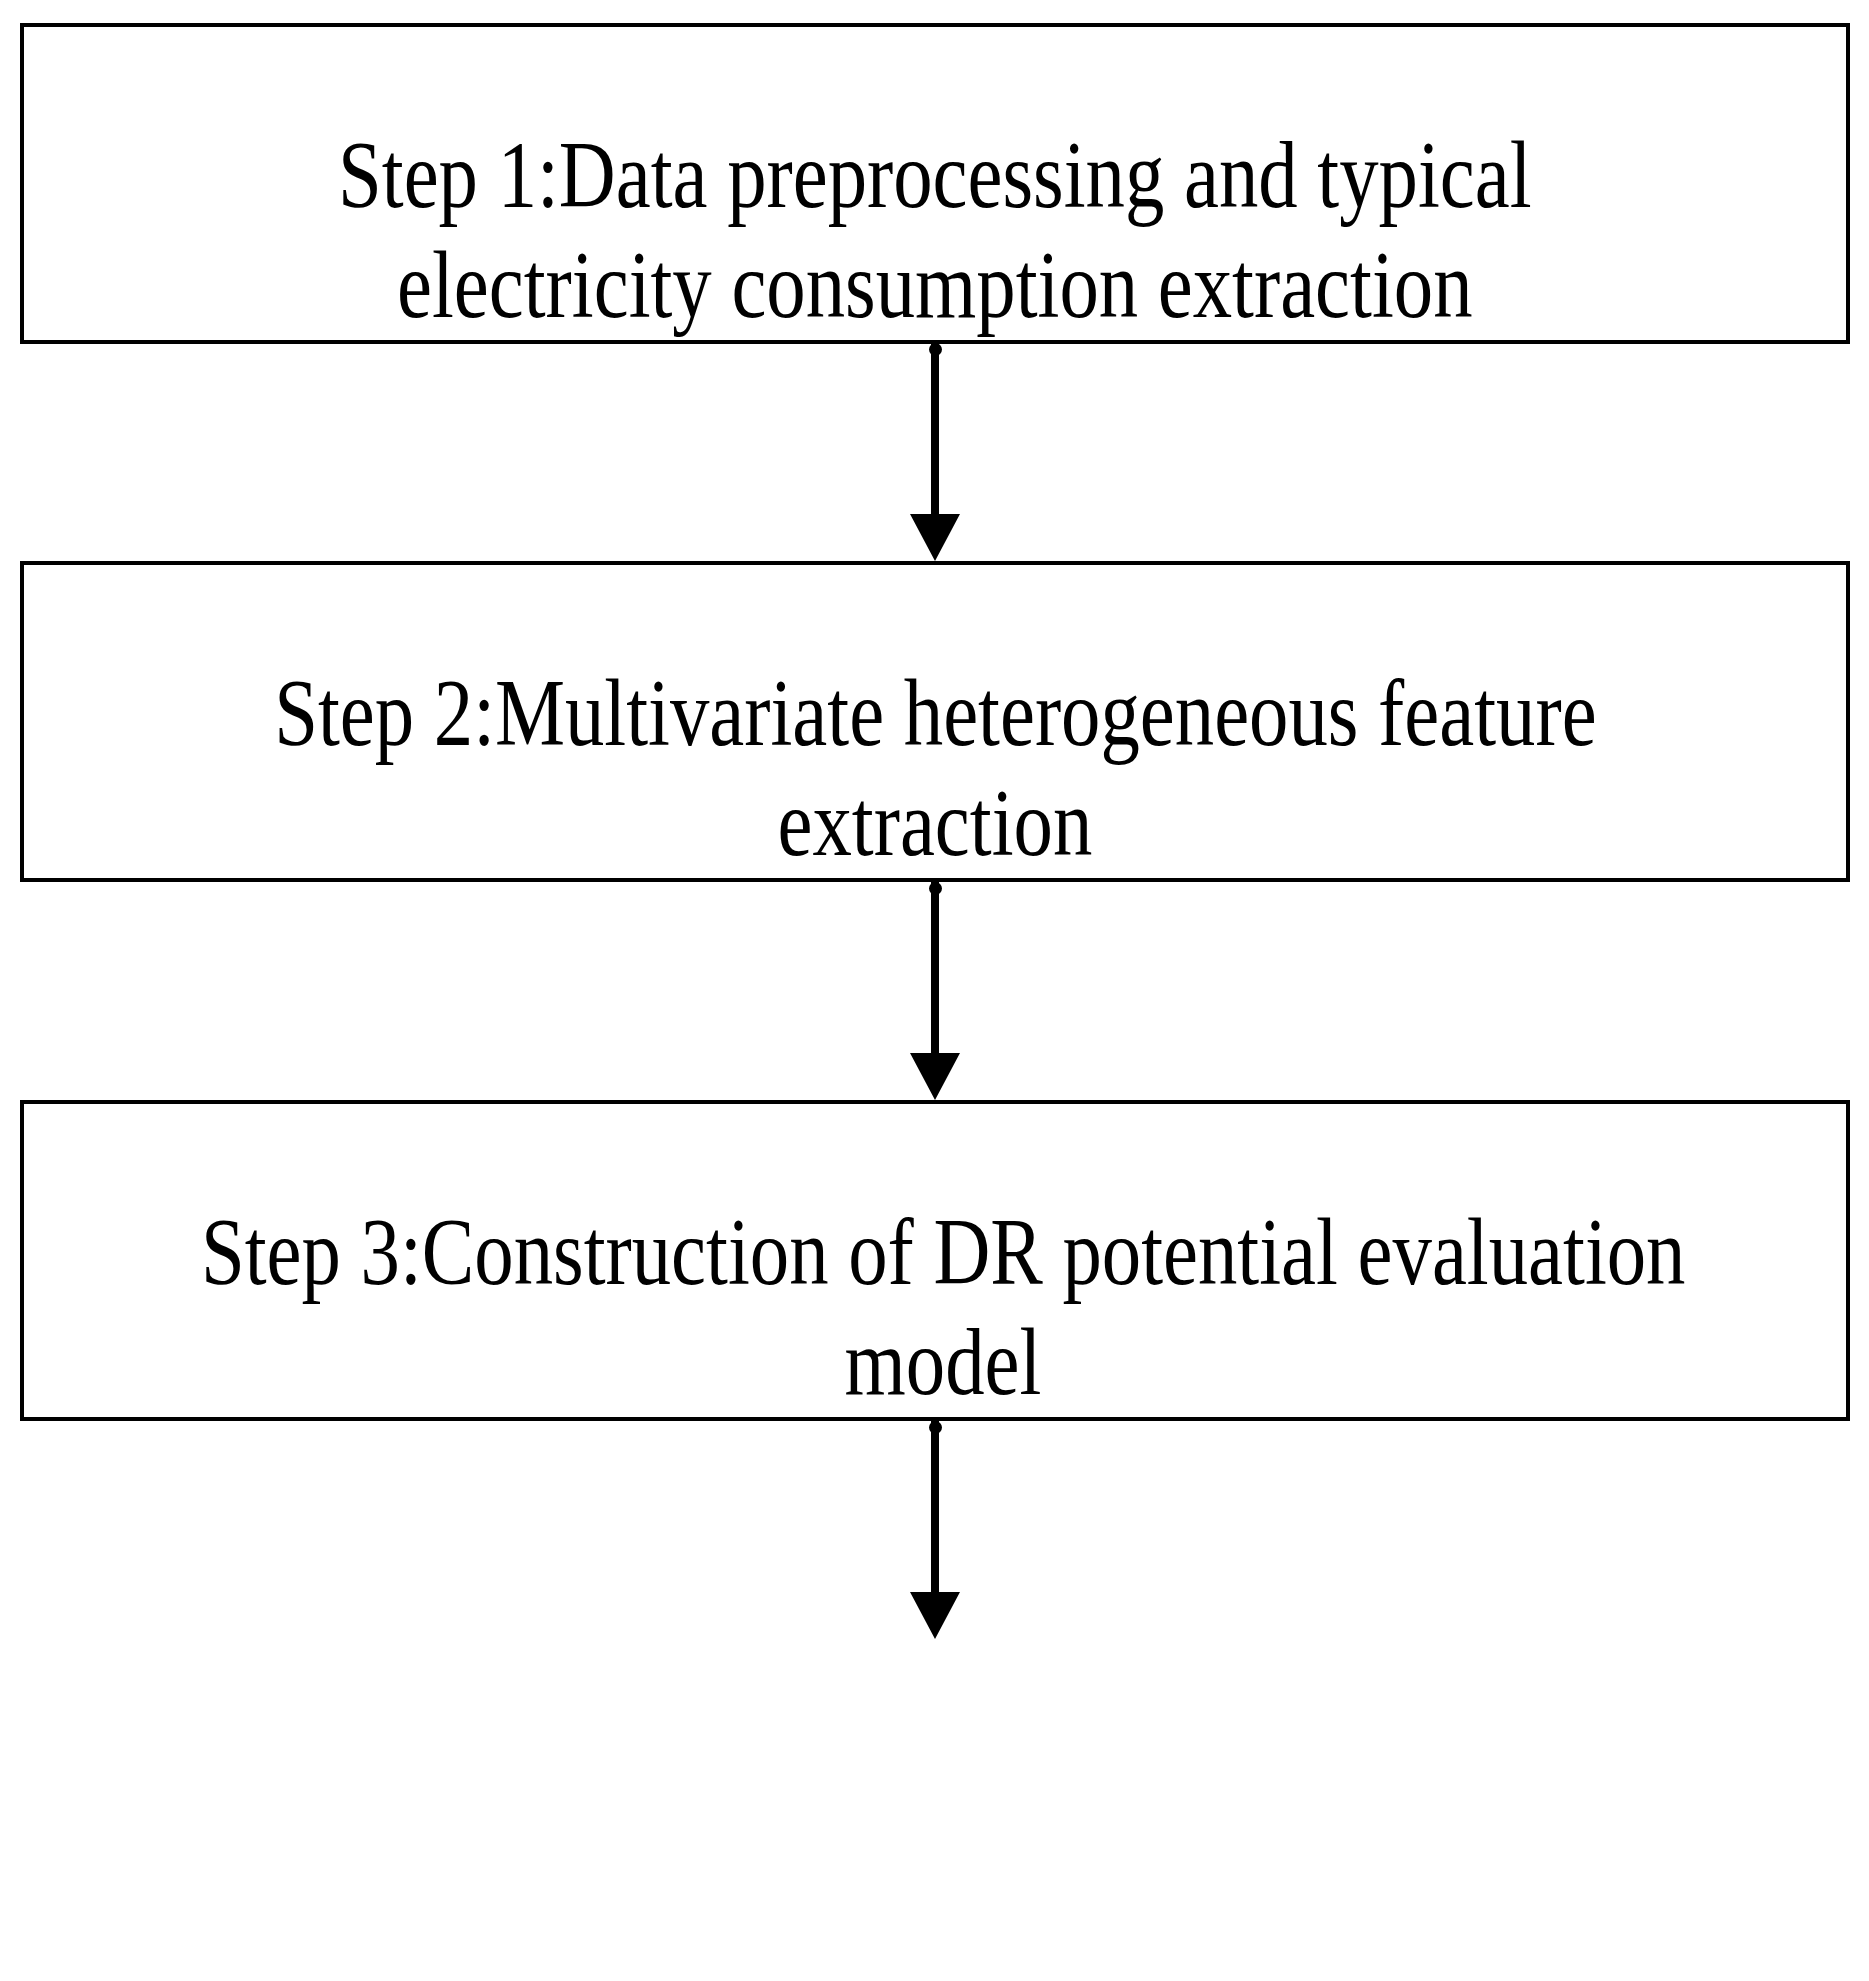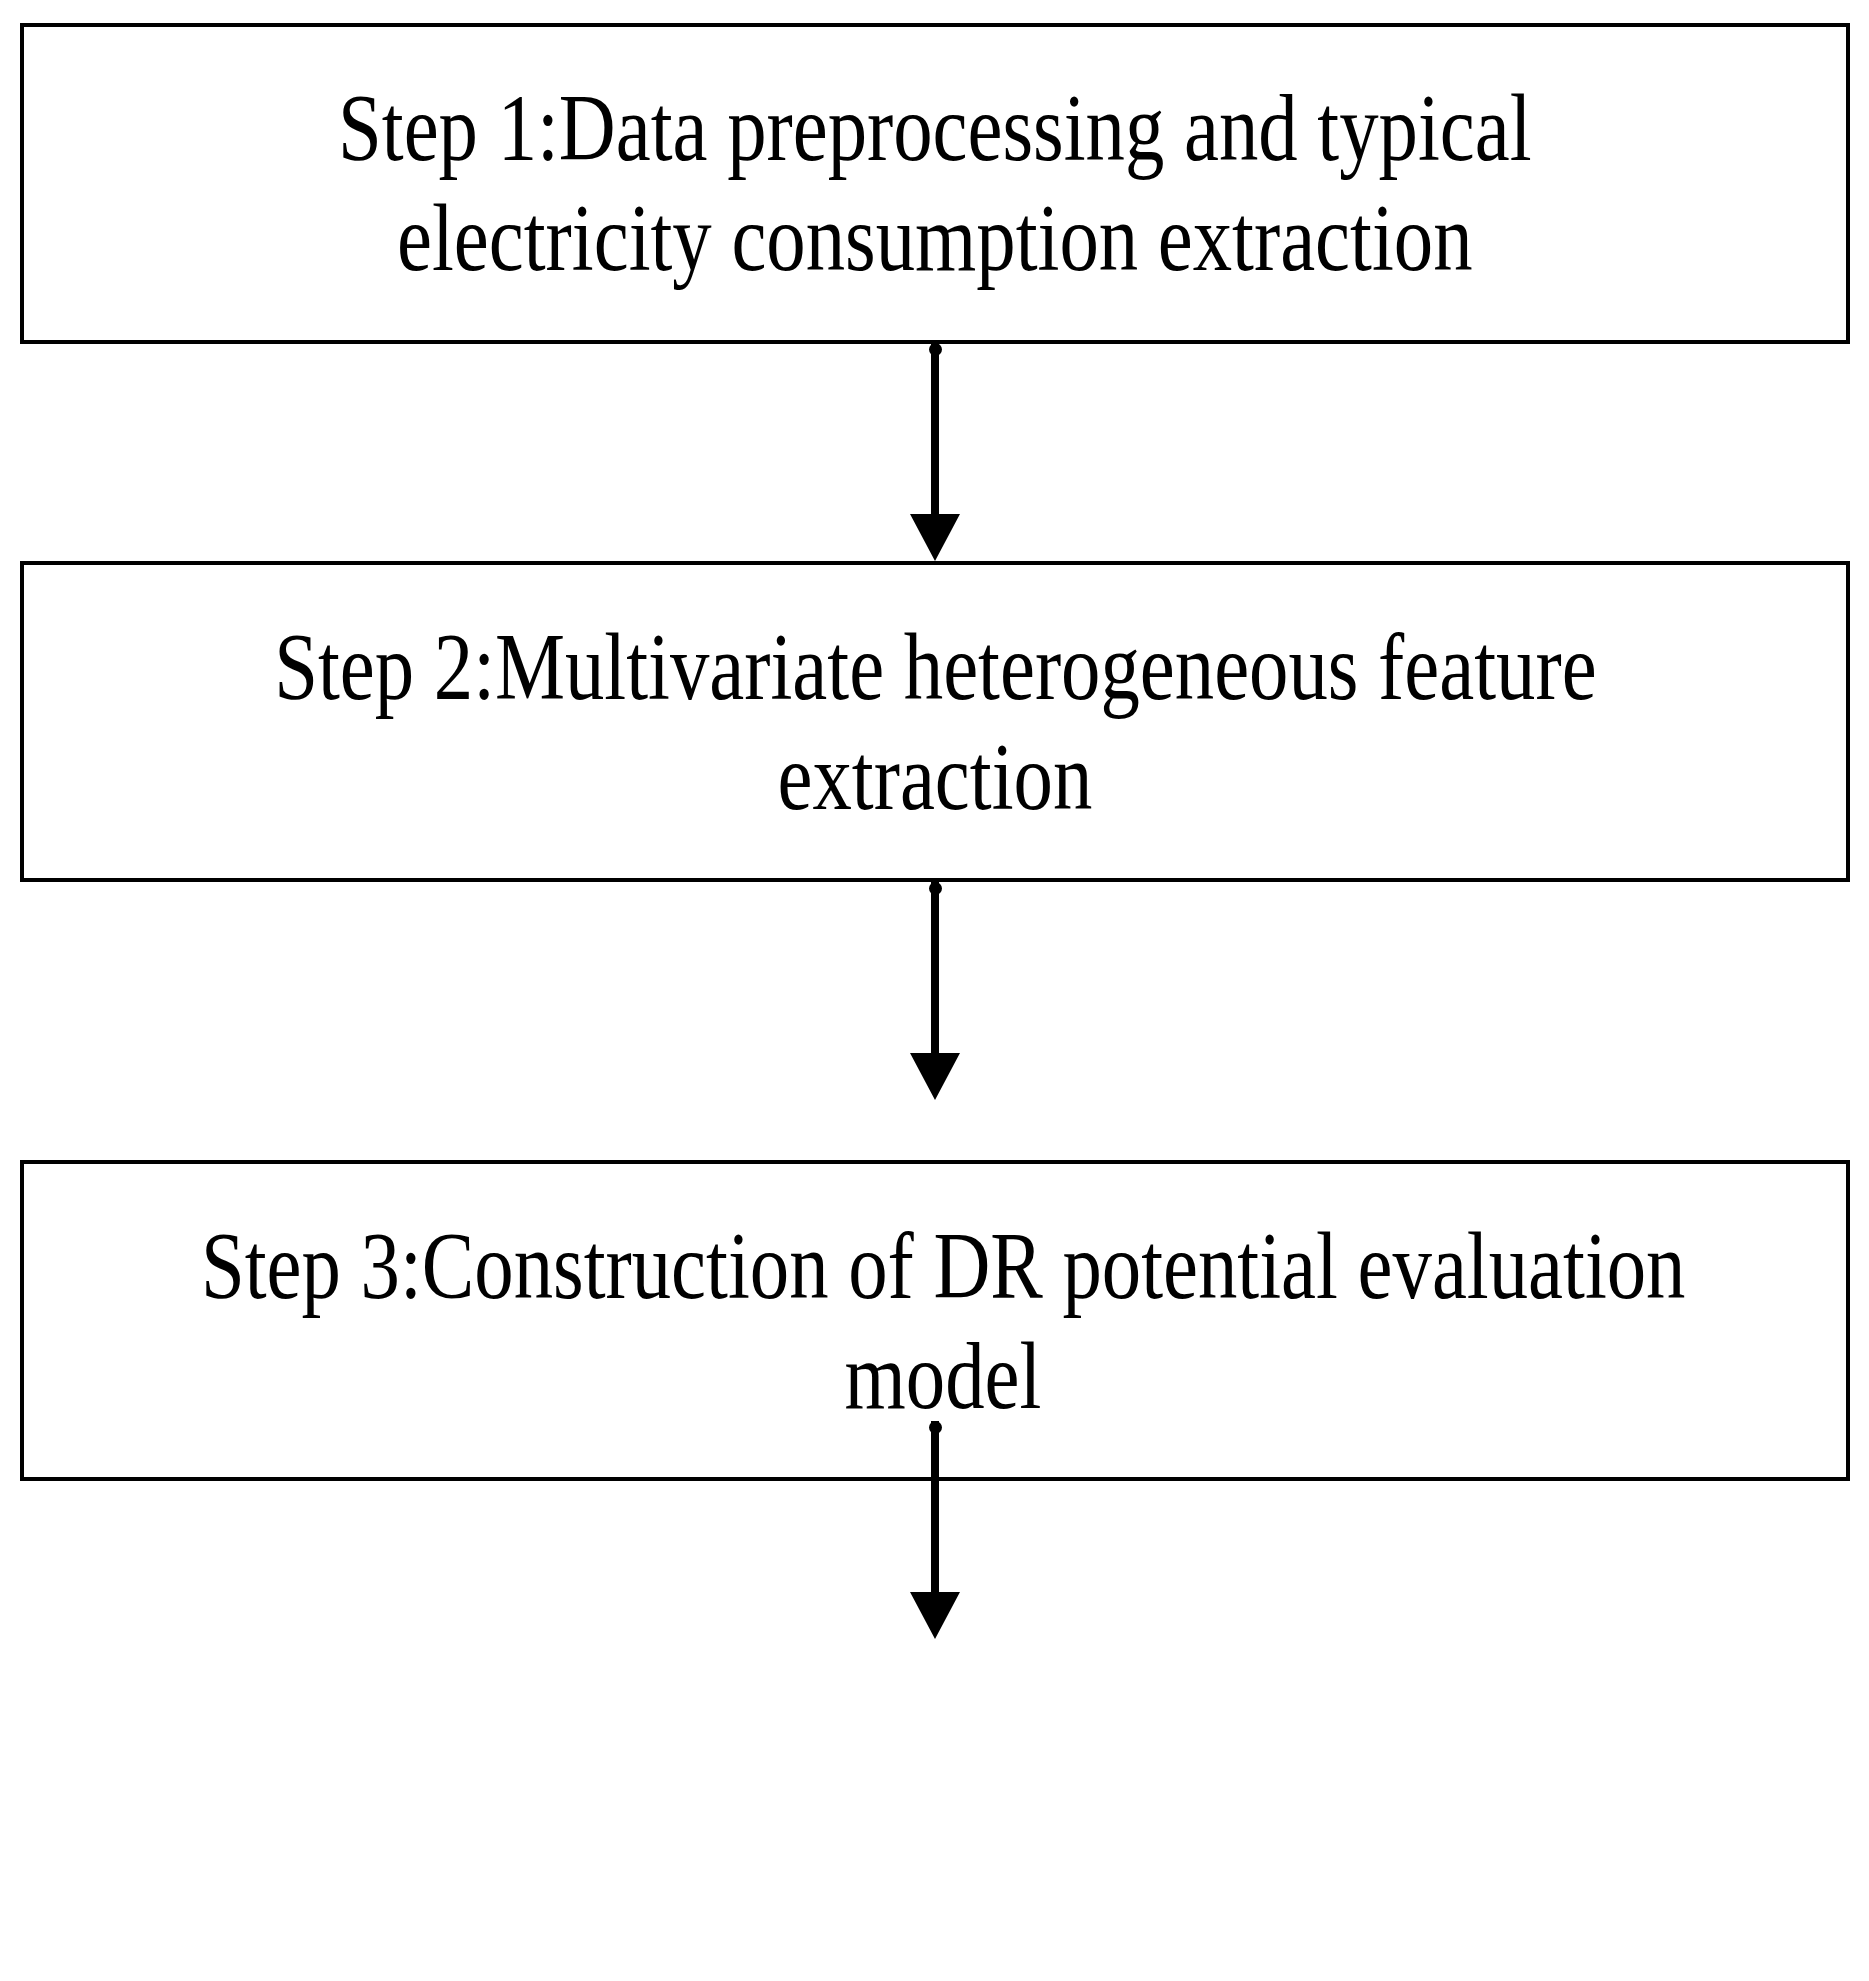--- a/index.html
+++ b/index.html
@@ -18,26 +18,26 @@
   .box {
     position: absolute;
     left: 20px;
     width: 1830px;
     height: 321px;
     box-sizing: border-box;
     border: 4.8px solid #000000;
     background: #ffffff;
     display: flex;
     flex-direction: column;
-    justify-content: center;
+    justify-content: flex-end;
     align-items: center;
   }
   .b1 { top: 22.5px; }
   .b2 { top: 561px; }
-  .b3 { top: 1160px; padding-left: 16px; }
+  .b3 { top: 1100px; padding-left: 16px; }
   .b4 { top: 1640px; }
   .box-line {
     font-size: 96px;
     line-height: 110px;
     color: #000000;
     white-space: nowrap;
     transform: scaleX(0.82);
     transform-origin: 50% 50%;
   }
   .arrow {

